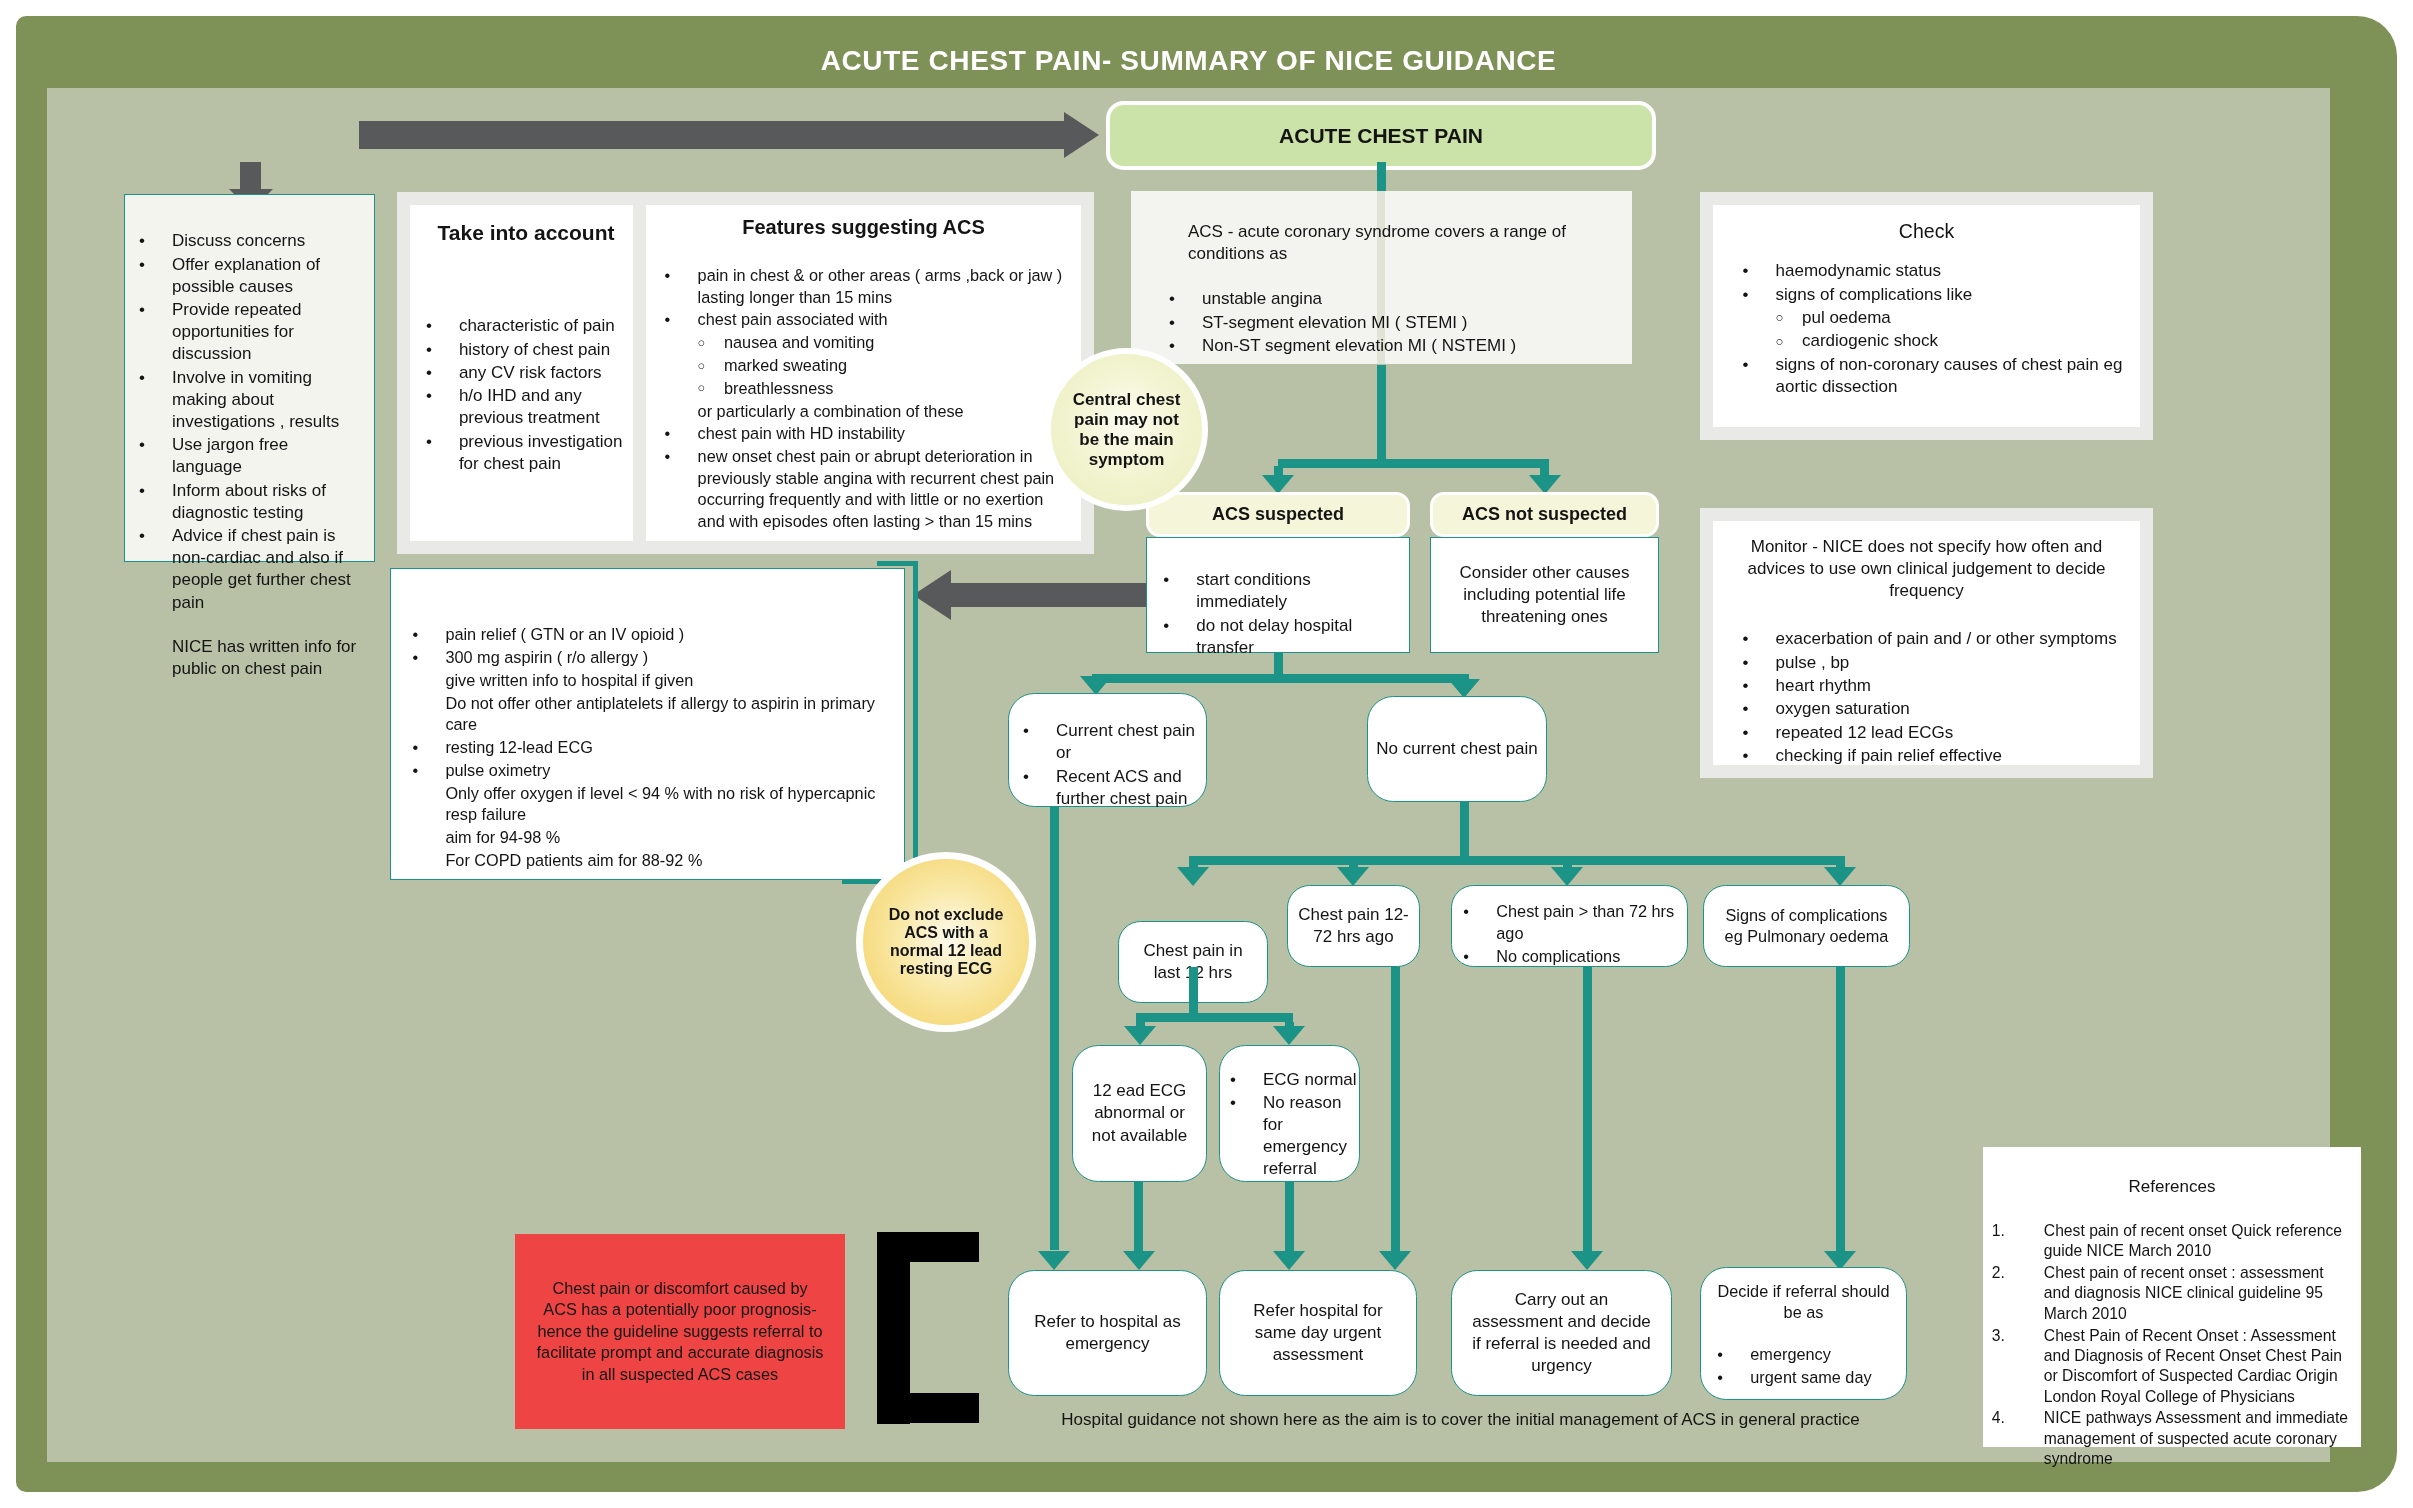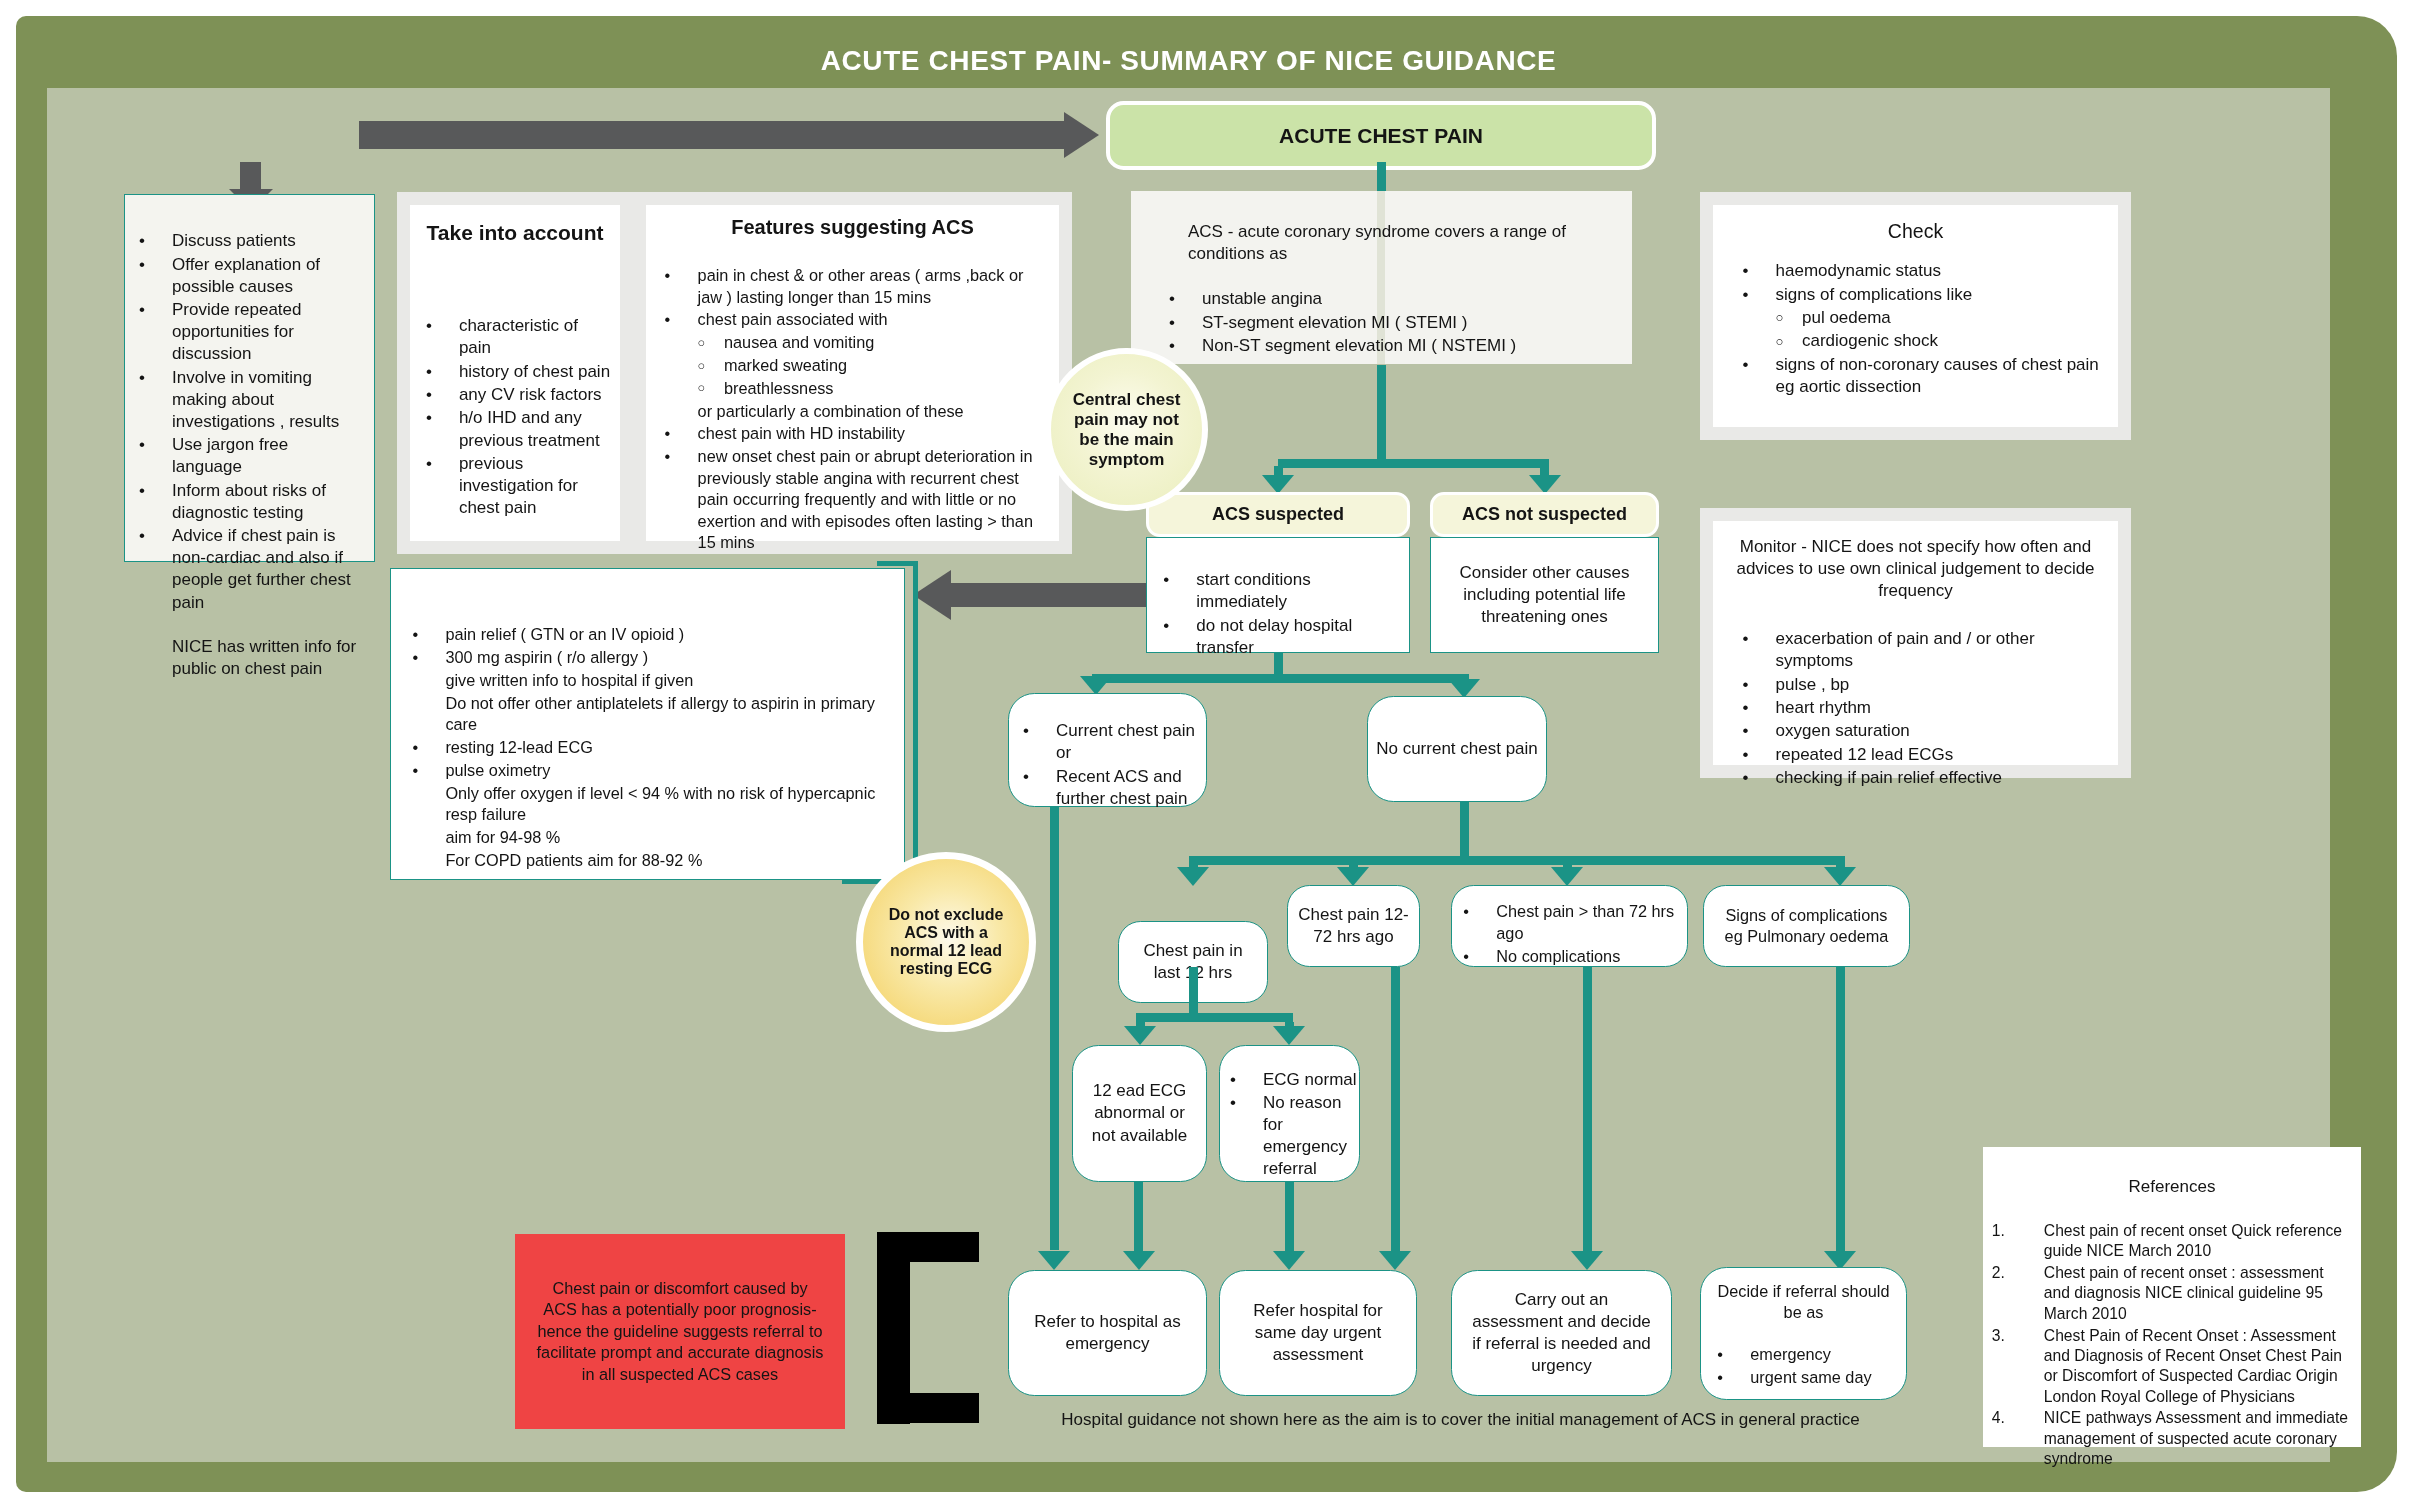--- a/index.html
+++ b/index.html
@@ -9,21 +9,21 @@
   }
   html,body{margin:0;padding:0;background:#ffffff;}
   body{font-family:"Liberation Sans","DejaVu Sans",sans-serif;color:var(--ink);}
   #page{position:relative;width:2413px;height:1508px;overflow:hidden;background:#fff;}
   .abs{position:absolute;}
   #frame{left:16.3px;top:16.3px;width:2381px;height:1476px;background:var(--frame);border-radius:10px 40px 40px 10px;}
   #title{left:47px;top:34px;width:2283px;height:54px;line-height:54px;text-align:center;color:#fff;font-size:28px;font-weight:600;letter-spacing:0.6px;}
   #canvas{left:47px;top:88px;width:2283px;height:1374px;background:var(--canvas);}
 
   .capsule{background:var(--green);border:4.4px solid #fff;border-radius:17.6px;display:flex;align-items:center;justify-content:center;font-weight:bold;text-align:center;}
-  .card{background:var(--cardgray);}
+  .card{background:var(--cardgray);padding-left:22px;}
   .card .inner{position:absolute;inset:12.6px;background:#fff;}
   .wbox{background:#fff;border:1.9px solid var(--teal);border-radius:26.4px;}
   .hdr{background:var(--cream);border:3.8px solid #fff;border-radius:14px;display:flex;align-items:center;justify-content:center;font-weight:bold;font-size:18px;}
   .body-box{background:#fff;border:1.9px solid var(--teal);}
   .tline{background:var(--teal);}
   .lline{background:#e0e3d6;}
   .ahead{width:0;height:0;border-left:16.3px solid transparent;border-right:16.3px solid transparent;border-top:19px solid var(--teal);}
   .gbar{background:var(--gray);}
   .ghead-right{width:0;height:0;border-top:23px solid transparent;border-bottom:23px solid transparent;border-left:35px solid var(--gray);}
   .ghead-down{width:0;height:0;border-left:22.6px solid transparent;border-right:22.6px solid transparent;border-top:22.6px solid var(--gray);}
@@ -58,21 +58,21 @@
   <div class="abs ghead-down" style="left:229px;top:189px;"></div>
   <div class="abs gbar" style="left:950px;top:583px;width:196px;height:24px;"></div>
   <div class="abs ghead-left" style="left:913px;top:570px;"></div>
 
   <div class="abs capsule" style="left:1106px;top:101px;width:542px;height:61px;font-size:21px;">ACUTE CHEST PAIN</div>
 
   <div class="abs" style="left:124px;top:194px;width:251px;height:368px;background:var(--offwhite);border:1.9px solid var(--teal);box-sizing:border-box;">
     <div class="f27" style="padding:34px 11.3px 0 14px;">
         <div class="li">
           <span class="mk">•</span>
-          <span class="tx">Discuss patients</span>
+          <span class="tx">Discuss concerns</span>
         </div>
         <div class="li">
           <span class="mk">•</span>
           <span class="tx">Offer explanation of possible causes</span>
         </div>
         <div class="li">
           <span class="mk">•</span>
           <span class="tx">Provide repeated opportunities for discussion</span>
         </div>
         <div class="li">

